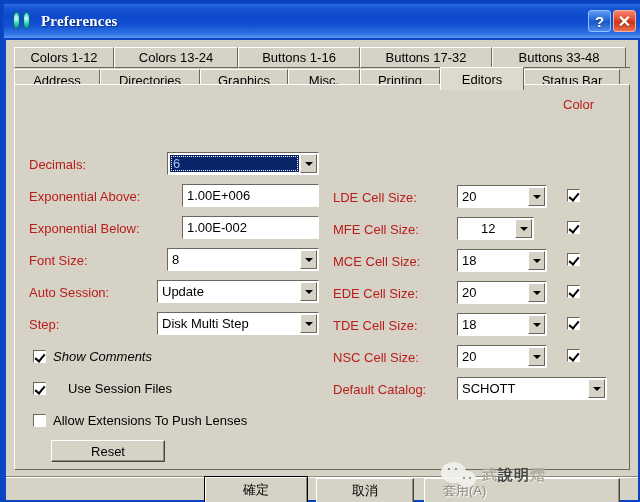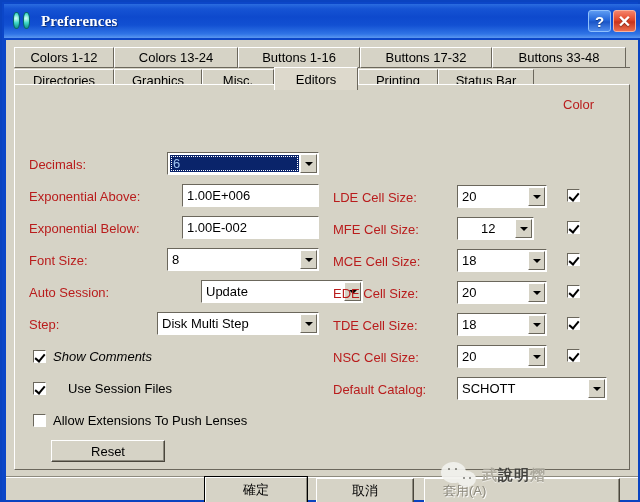--- a/index.html
+++ b/index.html
@@ -349,25 +349,26 @@
     <div id="tabstrip">
       <div class="tabrow r1">
         <div class="tab" style="width:100px">Colors 1-12</div>
         <div class="tab" style="width:124px">Colors 13-24</div>
         <div class="tab" style="width:122px">Buttons 1-16</div>
         <div class="tab" style="width:132px">Buttons 17-32</div>
         <div class="tab" style="width:134px">Buttons 33-48</div>
         <div id="tab-spacer-r1"></div>
       </div>
       <div class="tabrow r2">
+        <div class="tab" style="width:86px">Address</div>
         <div class="tab" style="width:100px">Directories</div>
         <div class="tab" style="width:88px">Graphics</div>
         <div class="tab" style="width:72px">Misc.</div>
+        <div class="tab" style="width:80px">Printing</div>
         <div class="tab selected" style="width:84px">Editors</div>
-        <div class="tab" style="width:80px">Printing</div>
         <div class="tab" style="width:96px">Status Bar</div>
         <div id="tab-spacer-r2"></div>
       </div>
     </div>
 
     <div id="panel">
 
       <div class="lbl" style="left:548px; top:12px;">Color</div>
 
       <div class="lbl" style="left:14px; top:72px;">Decimals:</div>
@@ -386,21 +387,21 @@
         <div class="val">1.00E-002</div>
       </div>
 
       <div class="lbl" style="left:14px; top:168px;">Font Size:</div>
       <div class="combo" style="left:152px; top:163px; width:152px;">
         <div class="val">8</div>
         <div class="arrow"></div>
       </div>
 
       <div class="lbl" style="left:14px; top:200px;">Auto Session:</div>
-      <div class="combo" style="left:142px; top:195px; width:162px;margin-left:44px;">
+      <div class="combo" style="left:142px; top:195px; width:162px;">
         <div class="val">Update</div>
         <div class="arrow"></div>
       </div>
 
       <div class="lbl" style="left:14px; top:232px;">Step:</div>
       <div class="combo" style="left:142px; top:227px; width:162px;">
         <div class="val">Disk Multi Step</div>
         <div class="arrow"></div>
       </div>
 

